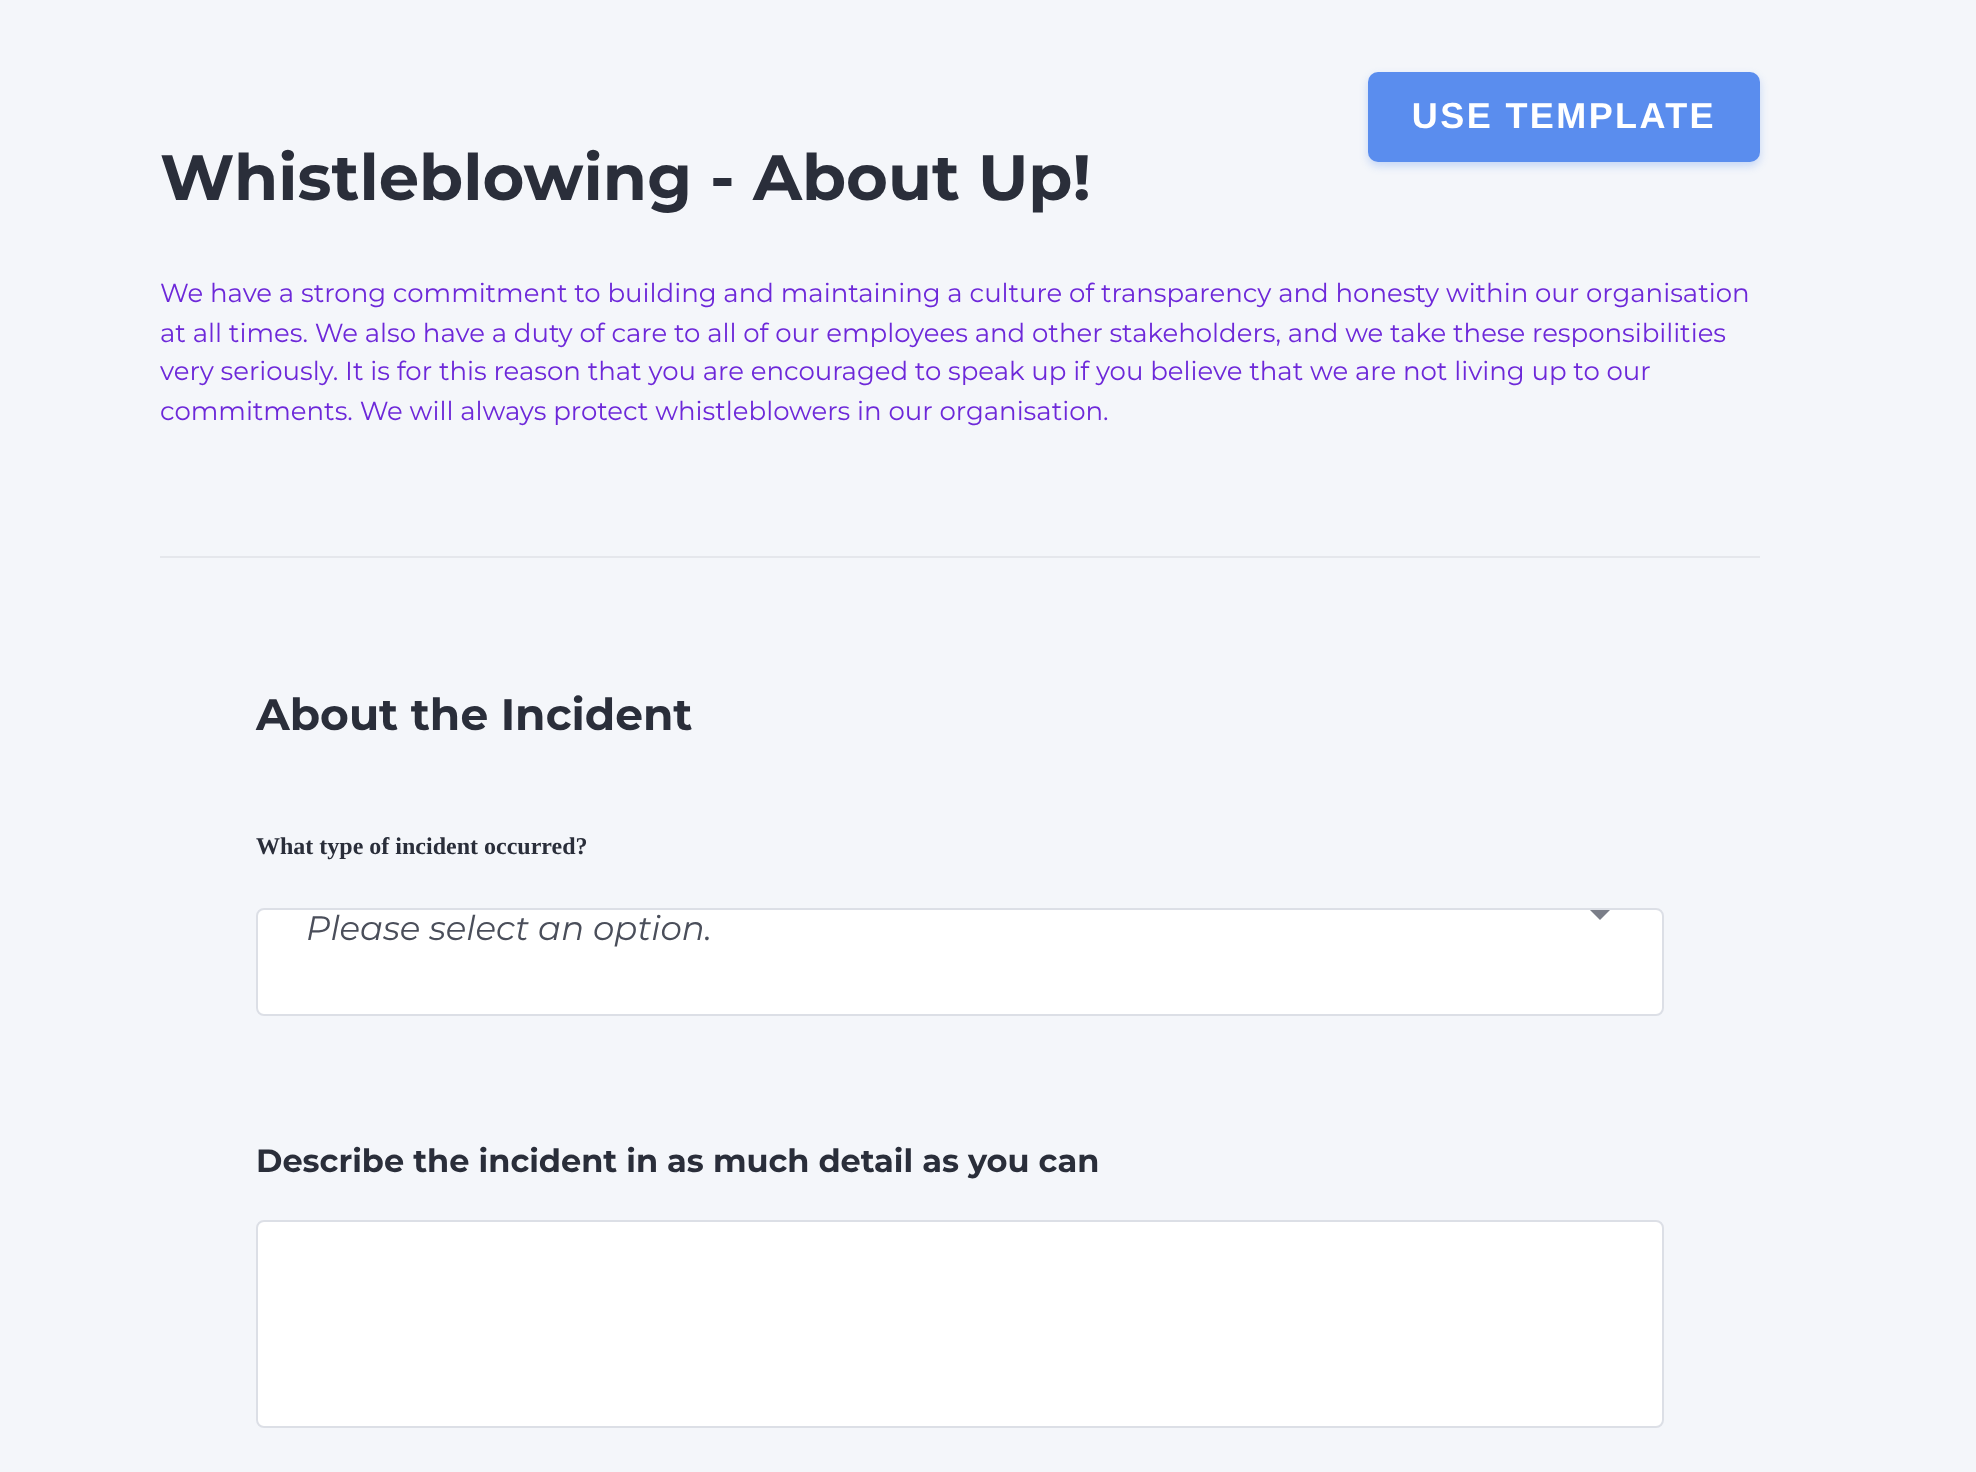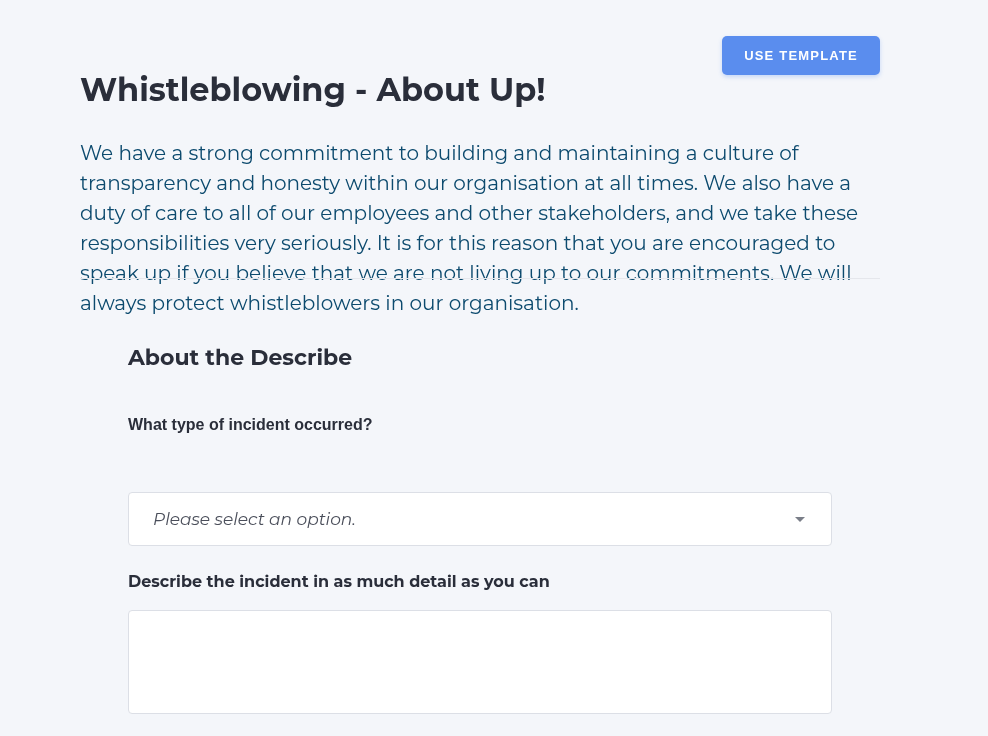--- a/index.html
+++ b/index.html
@@ -17,43 +17,43 @@
     }
     .use-template-btn {
       position: absolute;
       top: 36px;
       right: 108px;
       background: #5a8dee;
       color: #ffffff;
       border: none;
       border-radius: 5px;
       padding: 12px 22px;
-      font-size: 13px;
+      font-size: 18px;
       font-weight: 600;
       letter-spacing: 1.2px;
       cursor: pointer;
       box-shadow: 0 2px 4px rgba(90, 141, 238, 0.3);
     }
     .page-title {
       position: absolute;
       top: 70px;
       left: 80px;
       font-size: 32px;
       font-weight: 700;
       color: #2a2e3a;
       font-family: "Montserrat", "Segoe UI", Arial, sans-serif;
     }
     .intro-text {
       position: absolute;
       top: 138px;
       left: 80px;
       width: 798px;
-      font-size: 20px;
+      font-size: 13px;
       line-height: 1.5;
-      color: #0c4a6e;
+      color: #6d28d9;
       font-family: "Montserrat", "Segoe UI", Arial, sans-serif;
     }
     .divider {
       position: absolute;
       top: 278px;
       left: 80px;
       width: 800px;
       height: 1px;
       background: #e5e7ec;
     }
@@ -63,39 +63,37 @@
       left: 128px;
       font-size: 22px;
       font-weight: 700;
       color: #2a2e3a;
       font-family: "Montserrat", "Segoe UI", Arial, sans-serif;
     }
     .field-label-1 {
       position: absolute;
       top: 416px;
       left: 128px;
-      font-size: 16px;
+      font-size: 12px;
       font-weight: 600;
       color: #2a2e3a;
-      font-family: Liberation Sans, sans-serif;
+      font-family: Liberation Serif, serif;
     }
     .select-box {
       position: absolute;
       top: 454px;
       left: 128px;
       width: 704px;
       height: 54px;
       background: #ffffff;
       border: 1px solid #dcdfe6;
       border-radius: 4px;
       display: flex;
-      align-items: center;
       padding: 0 24px;
       cursor: pointer;
-      margin-top: 38px;
     }
     .select-placeholder {
       font-size: 17px;
       font-style: italic;
       color: #4a4e5a;
       font-family: "Montserrat", "Segoe UI", Arial, sans-serif;
       flex: 1;
     }
     .chevron-icon {
       width: 0;
@@ -135,21 +133,21 @@
 <body>
 
 <button class="use-template-btn">USE TEMPLATE</button>
 
 <h1 class="page-title">Whistleblowing - About Up!</h1>
 
 <p class="intro-text">We have a strong commitment to building and maintaining a culture of transparency and honesty within our organisation at all times. We also have a duty of care to all of our employees and other stakeholders, and we take these responsibilities very seriously. It is for this reason that you are encouraged to speak up if you believe that we are not living up to our commitments. We will always protect whistleblowers in our organisation.</p>
 
 <div class="divider"></div>
 
-<h2 class="section-title">About the Describe</h2>
+<h2 class="section-title">About the Incident</h2>
 
 <label class="field-label-1">What type of incident occurred?</label>
 
 <div class="select-box">
   <span class="select-placeholder">Please select an option.</span>
   <span class="chevron-icon"></span>
 </div>
 
 <label class="field-label-2">Describe the incident in as much detail as you can</label>
 

